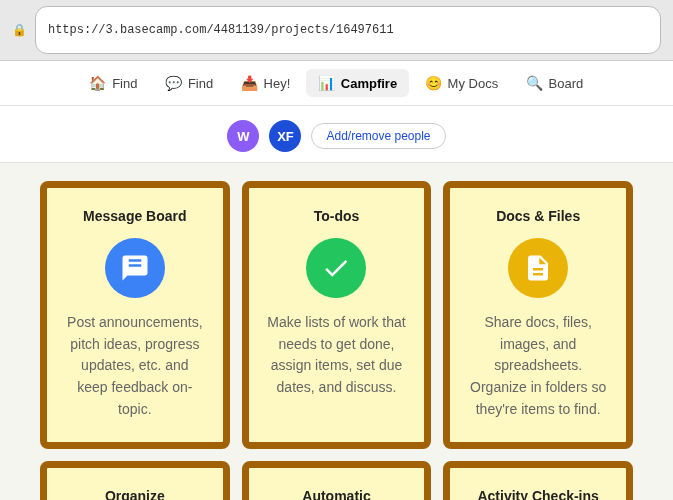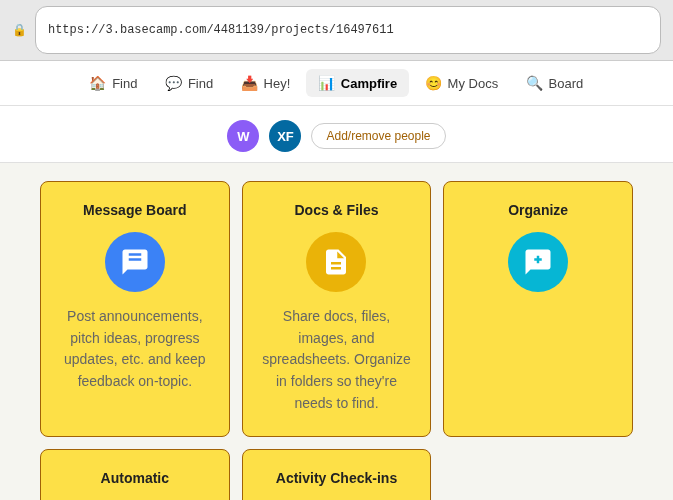--- a/index.html
+++ b/index.html
@@ -77,47 +77,47 @@
       height: 32px;
       border-radius: 50%;
       display: flex;
       align-items: center;
       justify-content: center;
       font-size: 13px;
       font-weight: 700;
       color: white;
     }
     .avatar-w { background: #8b5cf6; }
-    .avatar-xf { background: #0369a1; }
+    .avatar-xf { background: #1d4ed8; }
     .add-people-btn {
       border: 1px solid #ccc;
       background: white;
       border-radius: 20px;
       padding: 5px 14px;
       font-size: 12px;
-      color: #a16207;
+      color: #1d4ed8;
       cursor: pointer;
     }
 
     
     .main {
       padding: 18px 40px;
       max-width: 673px;
       margin: 0 auto;
     }
 
     .tools-grid {
       display: grid;
       grid-template-columns: repeat(3, 1fr);
       gap: 12px;
     }
 
     .tool-card {
-      background: #fde047;
-      border: 1px solid #a16207;
+      background: #fef9c3;
+      border: 7px solid #a16207;
       border-radius: 8px;
       padding: 20px 18px 22px;
       text-align: center;
       cursor: pointer;
       transition: box-shadow 0.15s;
     }
 
     .tool-card h3 {
       font-size: 14px;
       font-weight: 700;
@@ -208,29 +208,38 @@
     <div class="tool-card">
       <h3>Message Board</h3>
       <div class="tool-icon-circle icon-blue">
         <svg viewBox="0 0 24 24" xmlns="http://www.w3.org/2000/svg">
           <path d="M20 2H4c-1.1 0-2 .9-2 2v18l4-4h14c1.1 0 2-.9 2-2V4c0-1.1-.9-2-2-2zm-3 9H7V9h10v2zm0-4H7V5h10v2z"></path>
         </svg>
       </div>
       <p>Post announcements, pitch ideas, progress updates, etc. and keep feedback on-topic.</p>
     </div>
 
+    <div class="tool-card">
+      <h3>To-dos</h3>
+      <div class="tool-icon-circle icon-green">
+        <svg viewBox="0 0 24 24" xmlns="http://www.w3.org/2000/svg">
+          <path d="M9 16.17L4.83 12l-1.42 1.41L9 19 21 7l-1.41-1.41L9 16.17z"></path>
+        </svg>
+      </div>
+      <p>Make lists of work that needs to get done, assign items, set due dates, and discuss.</p>
+    </div>
 
     <div class="tool-card">
       <h3>Docs &amp; Files</h3>
       <div class="tool-icon-circle icon-yellow">
         <svg viewBox="0 0 24 24" xmlns="http://www.w3.org/2000/svg">
           <path d="M14 2H6c-1.1 0-2 .9-2 2v16c0 1.1.9 2 2 2h12c1.1 0 2-.9 2-2V8l-6-6zm2 16H8v-2h8v2zm0-4H8v-2h8v2zm-3-5V3.5L18.5 9H13z"></path>
         </svg>
       </div>
-      <p>Share docs, files, images, and spreadsheets. Organize in folders so they're needs to find.</p>
+      <p>Share docs, files, images, and spreadsheets. Organize in folders so they're items to find.</p>
     </div>
 
     <div class="tool-card">
       <h3>Organize</h3>
       <div class="tool-icon-circle icon-teal">
         <svg viewBox="0 0 24 24" xmlns="http://www.w3.org/2000/svg">
           <path d="M20 2H4c-1.1 0-2 .9-2 2v18l4-4h14c1.1 0 2-.9 2-2V4c0-1.1-.9-2-2-2zm-5 9h-2v2h-2v-2H9V9h2V7h2v2h2v2z"></path>
         </svg>
       </div>
 

